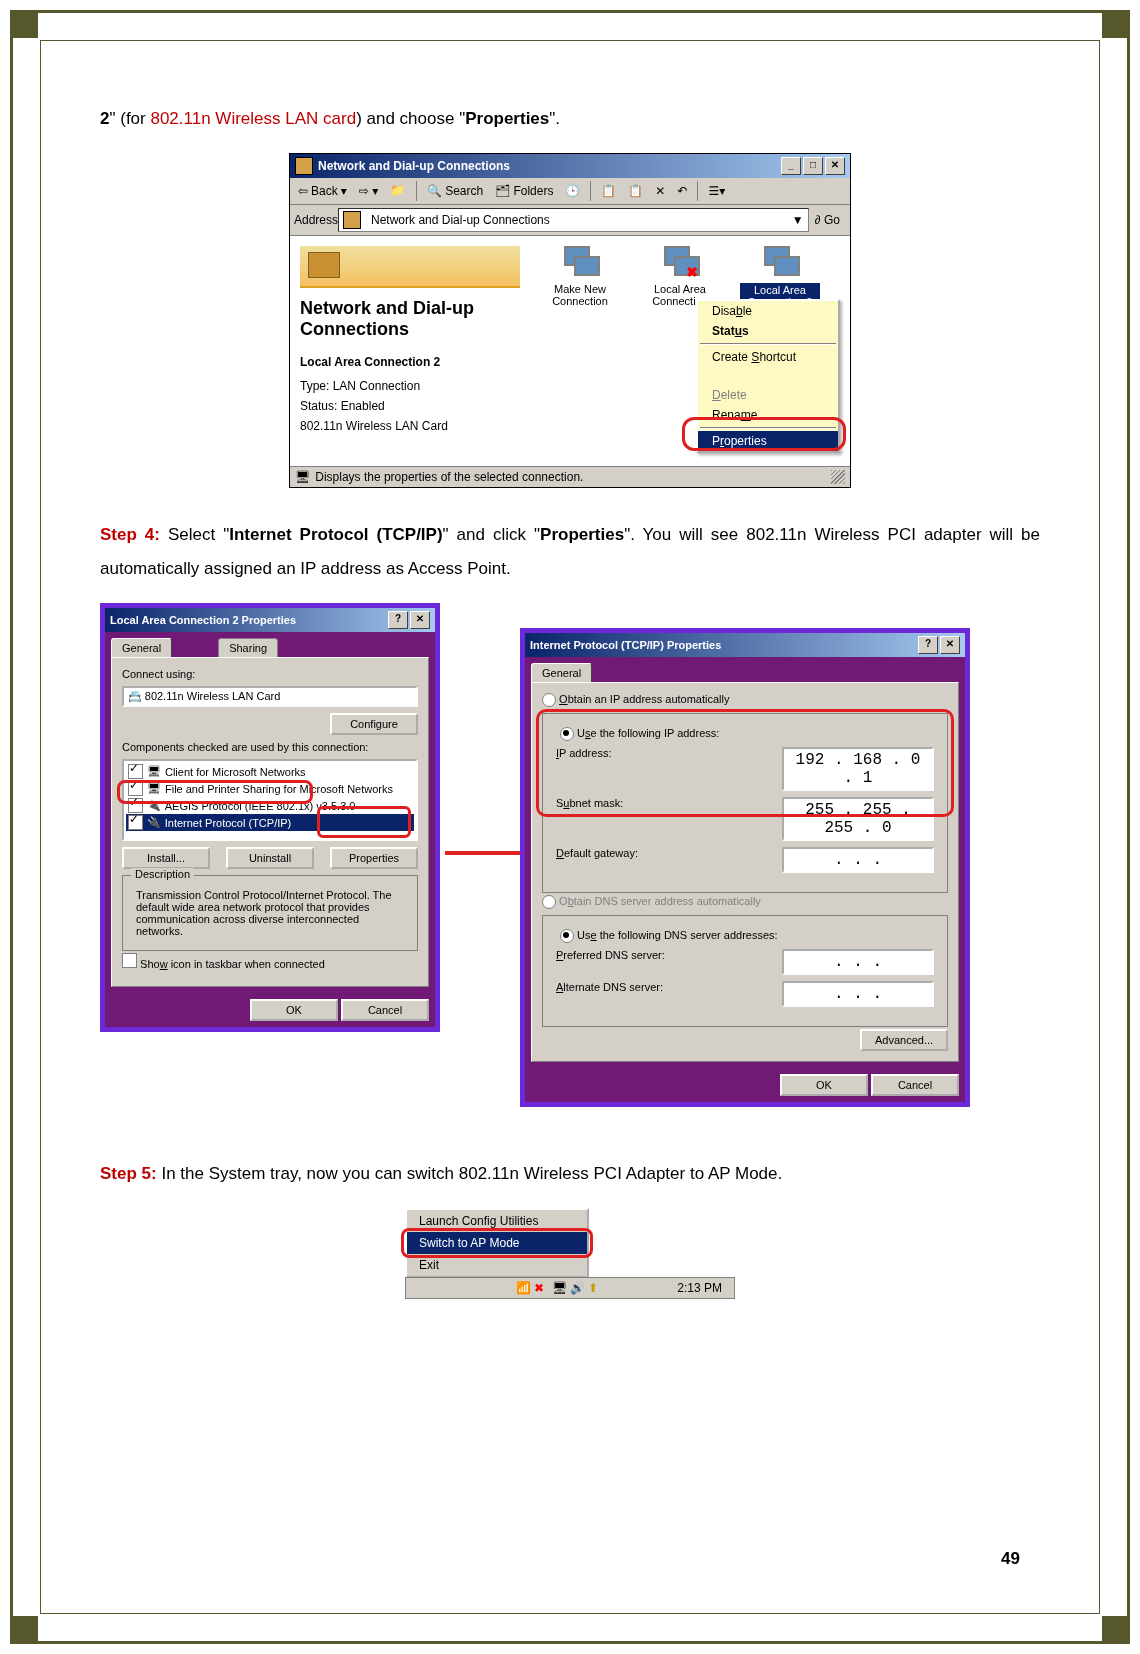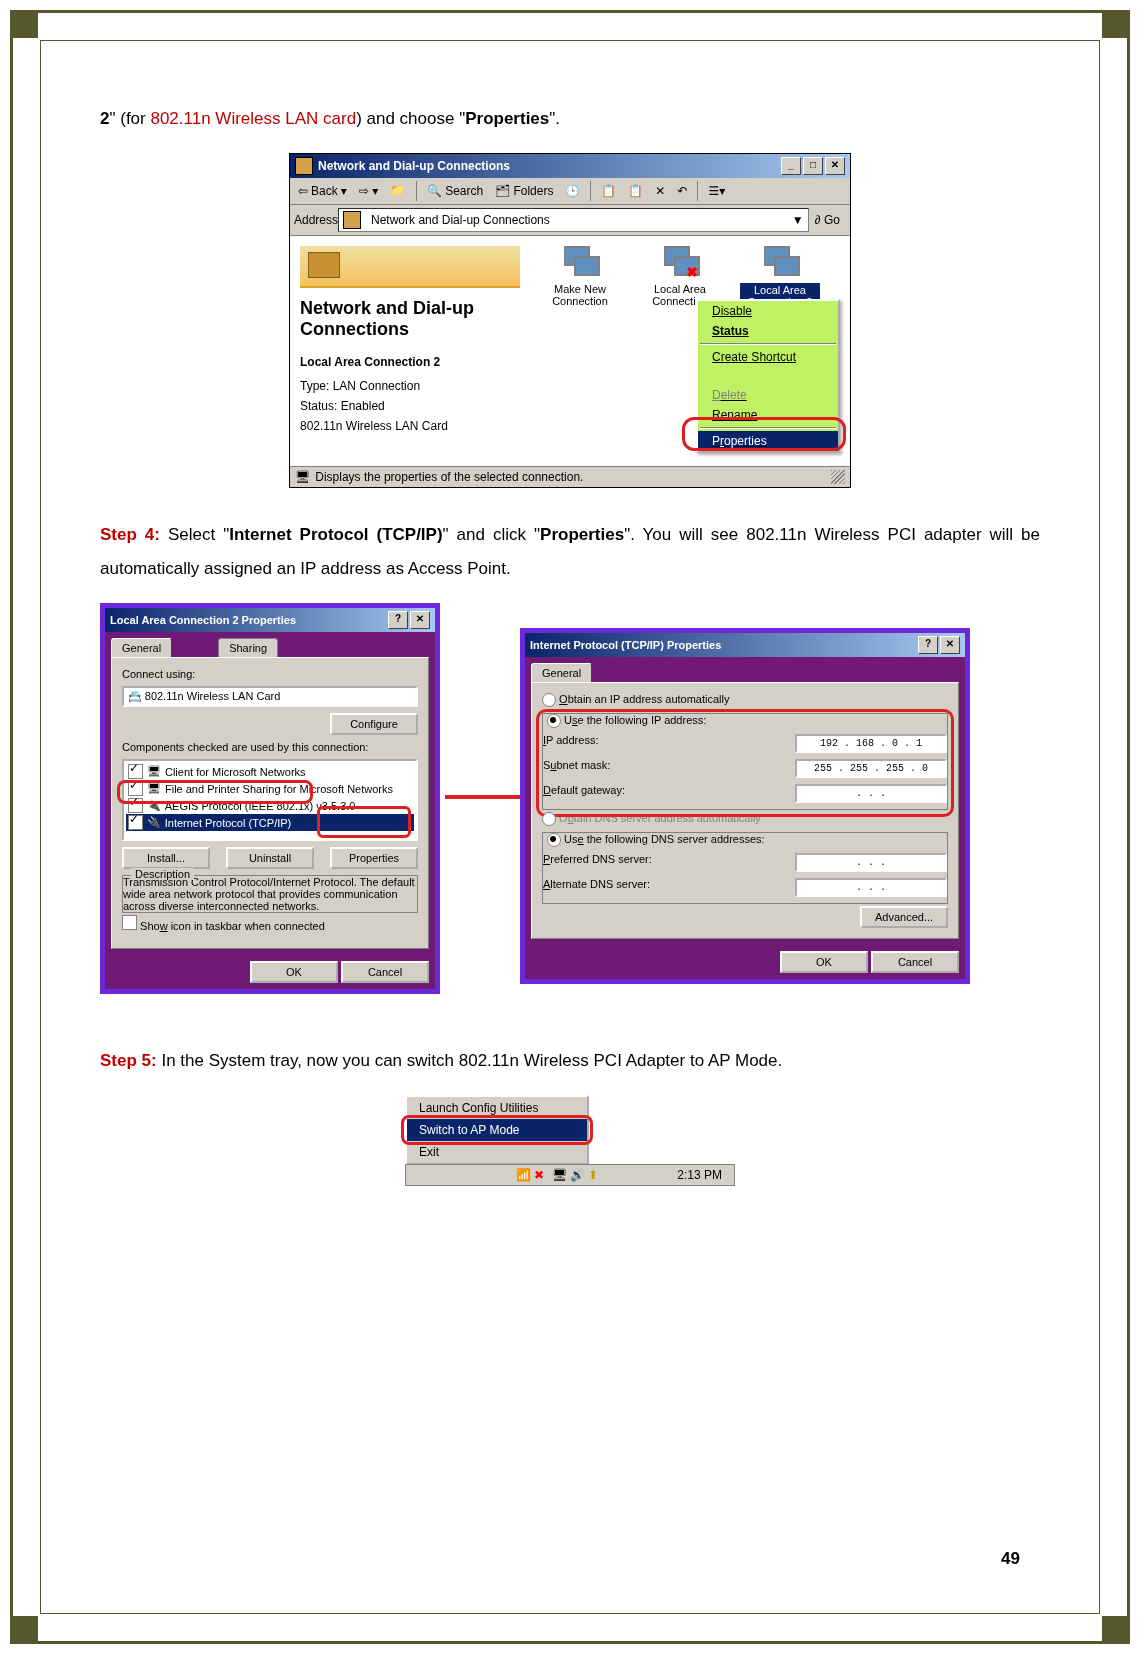--- a/index.html
+++ b/index.html
@@ -42,51 +42,51 @@
   .panel-sub { font-weight:bold; margin-bottom:10px; }
   .panel-line { margin-bottom:6px; }
   .panel-right { flex:1; padding:10px; display:flex; gap:20px; align-items:flex-start; }
   .conn-item { text-align:center; width:80px; font-size:11px; }
   .conn-icon { width:32px; height:32px; margin:0 auto 5px auto; position:relative; }
   .conn-icon .mon { width:22px; height:16px; background:#6090c0; border:2px solid #808080; position:absolute; }
   .conn-icon .mon.m1 { top:0; left:0; }
   .conn-icon .mon.m2 { top:10px; left:10px; }
   .conn-icon .x { position:absolute; bottom:-2px; right:-2px; color:red; font-weight:bold; font-size:14px; }
   .conn-item.sel .label { background:#0a246a; color:#fff; padding:1px 2px; display:inline-block; }
-  .context-menu { position:absolute; right:10px; top:145px; width:140px; background:#bef264; border:2px outset #fff; font-size:12px; box-shadow:2px 2px 3px rgba(0,0,0,0.3);text-decoration:underline; }
+  .context-menu { position:absolute; right:10px; top:145px; width:140px; background:#fef9c3; border:2px outset #fff; font-size:12px; box-shadow:2px 2px 3px rgba(0,0,0,0.3); }
   .cm-item { padding:3px 14px; }
   .cm-item.bold { font-weight:bold; }
   .cm-item.dis { color:#808080;margin-top:18px; }
   .cm-item.hl { background:#0a246a; color:#fff; }
   .cm-sep { height:1px; background:#808080; margin:2px 2px; border-bottom:1px solid #fff; }
   .red-circle { position:absolute; border:3px solid #e02020; border-radius:12px; pointer-events:none; }
   .statusbar { background:#d4d0c8; border-top:1px solid #808080; padding:3px 5px; display:flex; align-items:center; gap:5px; }
   .grip { margin-left:auto; width:14px; height:14px; background:repeating-linear-gradient(135deg,#808080,#808080 1px,transparent 1px,transparent 3px); }
 
   
   .dlg { border:5px solid #6d28d9; background:#701a75; font-family:Tahoma,sans-serif; font-size:11px; position:relative; }
   .dlg .titlebar { font-size:11px; }
   .dlg .help-close { margin-left:auto; display:flex; gap:2px; }
   .tabs { margin:6px 6px 0 6px; display:flex;gap:44px; }
   .tab { padding:3px 10px; background:#d4d0c8; border:1px solid #808080; border-bottom:none; border-top-left-radius:3px; border-top-right-radius:3px; margin-right:2px; }
   .tab.active { background:#d4d0c8; position:relative; z-index:2; border-color:#fff #404040 #d4d0c8 #fff; font-weight:normal; }
   .tab-body { margin:0 6px 6px 6px; border:1px solid #808080; border-top-color:#fff; border-left-color:#fff; padding:10px; background:#d4d0c8; }
   .field-row { margin-bottom:6px; }
   .sunken { border:2px inset #fff; background:#fff; padding:2px 4px; }
   .btn { padding:3px 12px; background:#d4d0c8; border:2px outset #fff; font-size:11px; min-width:60px; text-align:center; display:inline-block; }
-  .groupbox { border:1px solid #808080; border-top-color:#808080; padding:0; margin:2px 0; position:relative; }
+  .groupbox { border:1px solid #808080; border-top-color:#808080; padding:13px; margin:2px 0; position:relative; }
   .group-legend { position:absolute; top:-8px; left:8px; background:#d4d0c8; padding:0 4px; }
   .listbox { border:2px inset #fff; background:#fff; padding:2px; height:74px; overflow:hidden; }
   .list-row { display:flex; align-items:center; gap:4px; padding:1px 2px; }
   .list-row.hl { background:#0a246a; color:#fff; }
   .chk { width:13px; height:13px; border:1px solid #808080; background:#fff; display:inline-block; position:relative; }
   .chk.on::after { content:'✓'; position:absolute; top:-4px; left:0; font-size:12px; color:#000; }
   .radio { width:12px; height:12px; border:1px solid #808080; border-radius:50%; background:#fff; display:inline-block; position:relative; vertical-align:middle; }
   .radio.on::after { content:''; position:absolute; top:2px; left:2px; width:6px; height:6px; background:#000; border-radius:50%; }
-  .ip-field { border:2px inset #fff; background:#fff; padding:2px 4px; width:140px; display:inline-block; text-align:center; font-family:'Courier New',monospace; font-size:10px; }
+  .ip-field { border:2px inset #fff; background:#fff; padding:2px 4px; width:140px; display:inline-block; text-align:center; font-family:'Courier New',monospace; font-size:16px; }
   .dis-text { color:#808080; }
   .btn-bar { text-align:right; padding:6px; }
   .row-flex { display:flex; align-items:flex-start; gap:0; margin-top:10px; }
   .arrow-block { width:80px; align-self:center; }
 
   
   .tray-wrap { width:330px; margin:10px auto; position:relative; font-family:Tahoma,sans-serif; font-size:12px; }
   .tray-menu { width:180px; background:#d4d0c8; border:2px outset #fff; }
   .tray-item { padding:4px 12px; }
   .tray-item.hl { background:#0a246a; color:#fff; }

